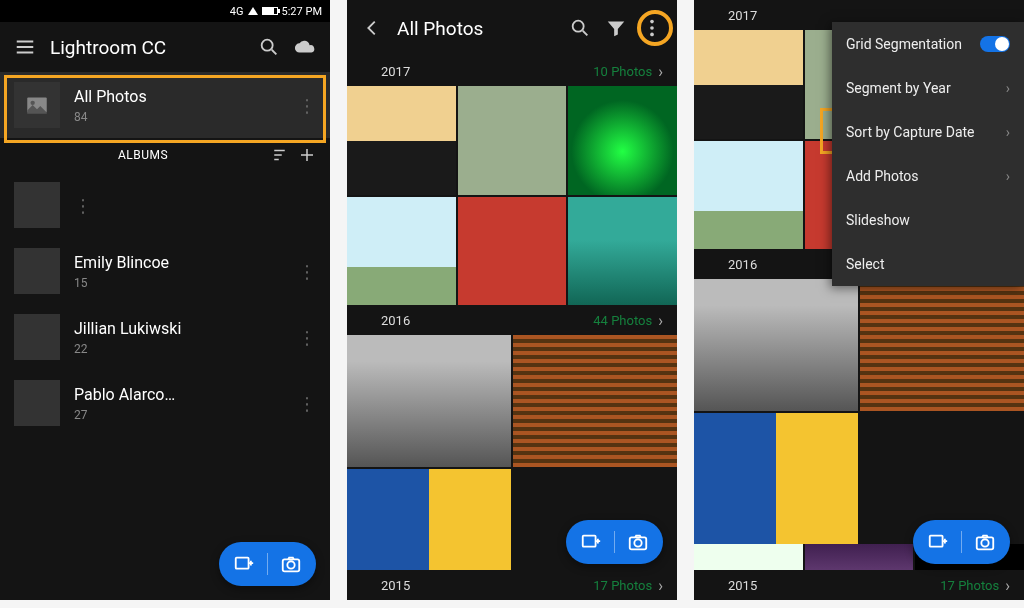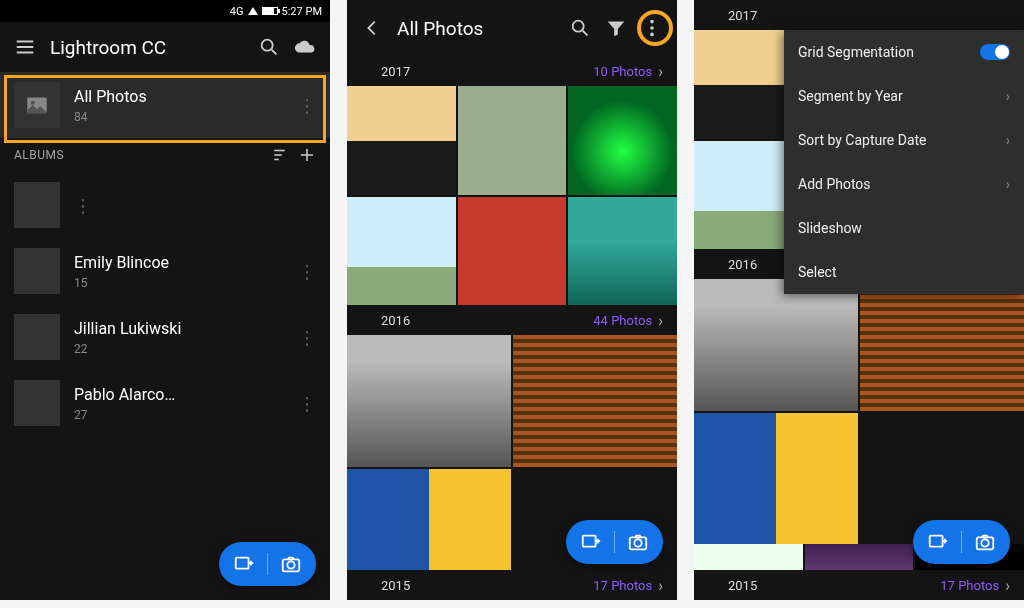--- a/index.html
+++ b/index.html
@@ -58,21 +58,21 @@
   .seghead {
     height: 30px;
     background: #141414;
     display:flex;
     align-items:center;
     padding: 0 14px;
     font-size: 13px;
     color: #ddd;
   }
   .seghead .flex { flex:1;margin-left:20px; }
-  .seghead .count { color:#8b5cf6; font-size:13px; margin-right:6px;}
+  .seghead .count { color:#15803d; font-size:13px; margin-right:6px;}
   .chev { color:#aaa; font-size:16px;}
 
   
   .row {
     display:flex;
     align-items:center;
     padding: 10px 14px;
     gap: 14px;
     position:relative;
   }
@@ -92,22 +92,23 @@
     position:absolute;
     border: 3px solid #f5a623;
     pointer-events:none;
   }
 
   .albumshdr {
     height: 34px;
     display:flex; align-items:center;
     padding: 0 14px;
     font-size:12px;
-    color:#a3a3a3;
+    color:#ffffff;
     letter-spacing:0.5px;
+    text-align:center;
   }
   .albumshdr .flex{flex:1;}
 
   
   .grid {
     display:grid;
     grid-template-columns: repeat(3, 1fr);
     gap: 2px;
   }
   .ph {
@@ -131,23 +132,23 @@
     padding: 0 14px;
     gap:12px;
     color:#fff;
     box-shadow: 0 3px 8px rgba(0,0,0,.4);
   }
   .fab .div { width:1px; height:22px; background:rgba(255,255,255,.4);}
 
   
   .menu {
     position:absolute;
-    top: 30px;
+    top: 22px;
     right: 0;
-    width: 240px;
+    width: 192px;
     background:#2e2e2e;
     box-shadow: -2px 2px 10px rgba(0,0,0,.5);
     z-index: 10;
     margin-left: 28px;
   }
   .menu .mi {
     height: 44px;
     display:flex; align-items:center;
     padding: 0 14px;
     font-size:14px;

